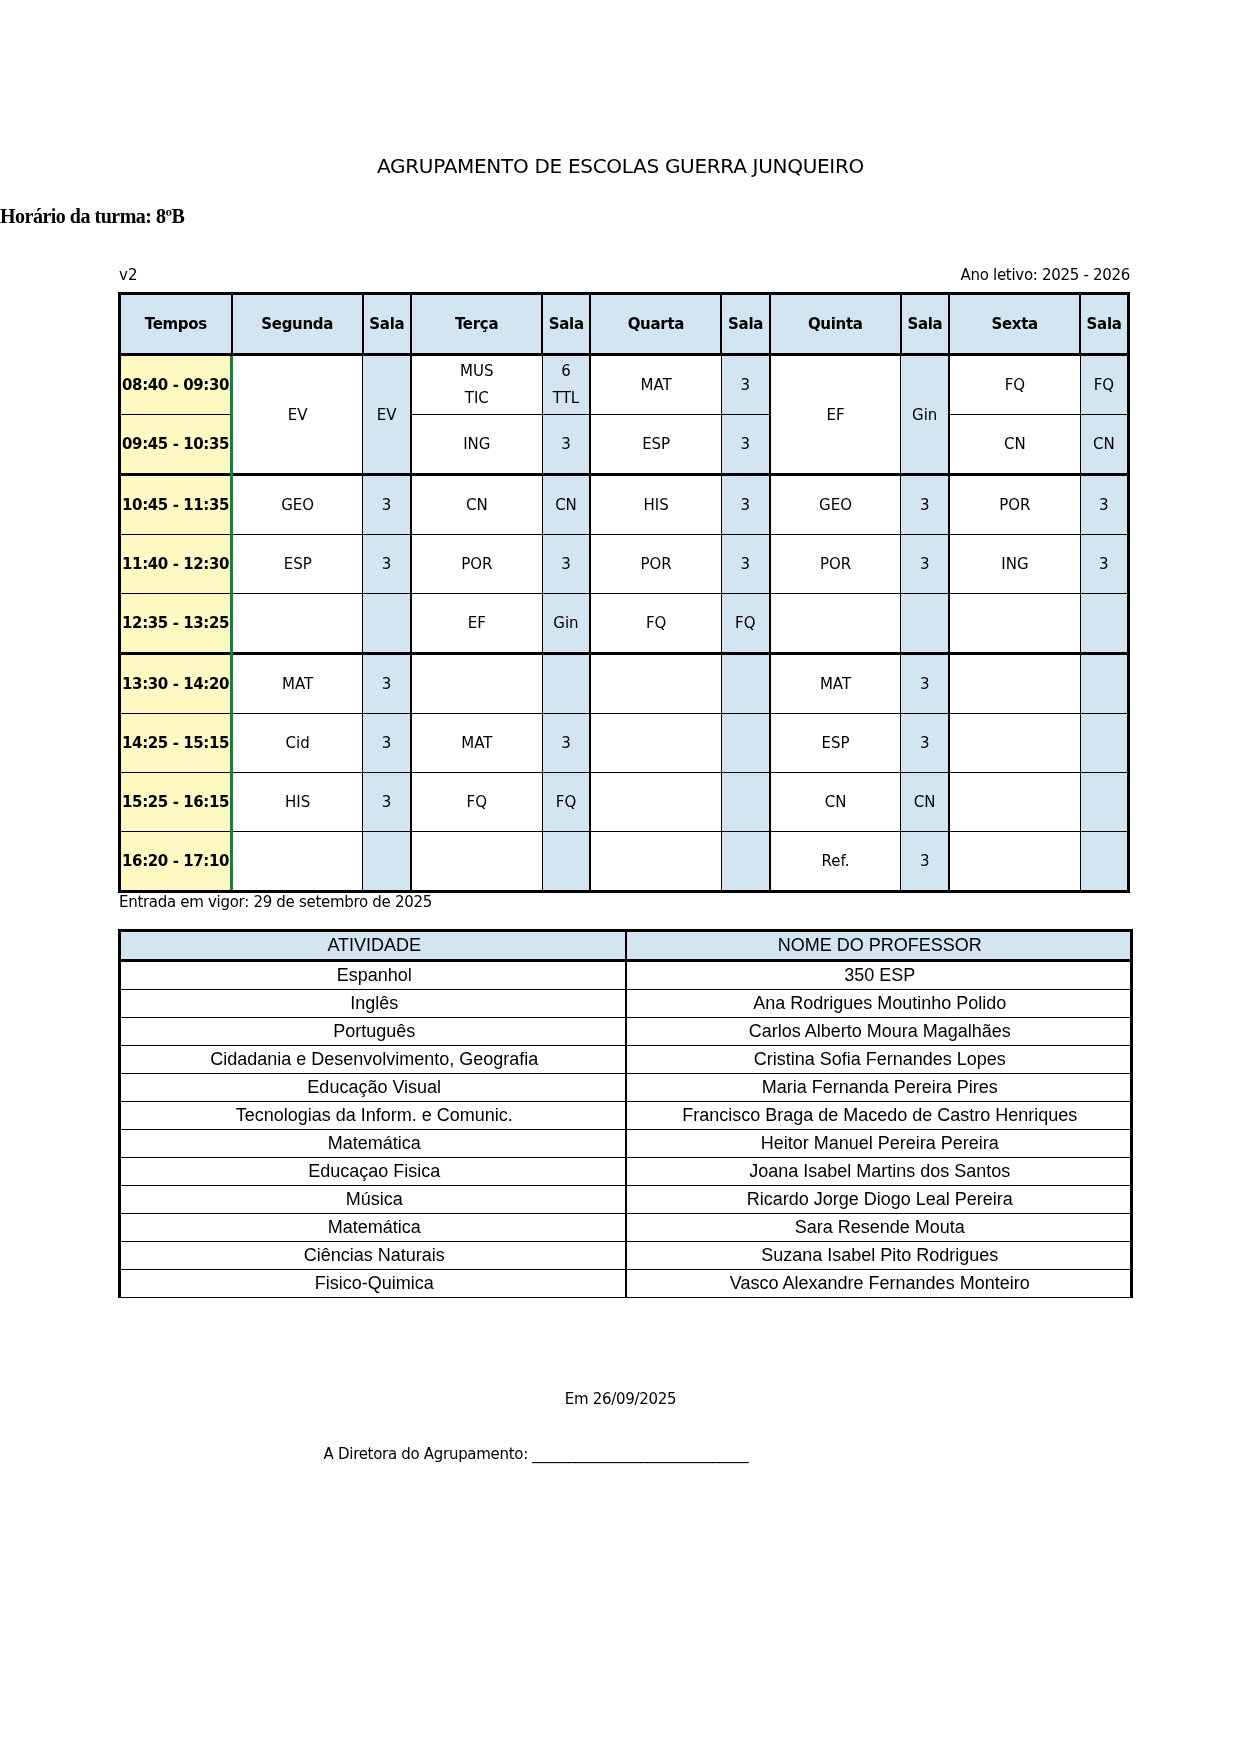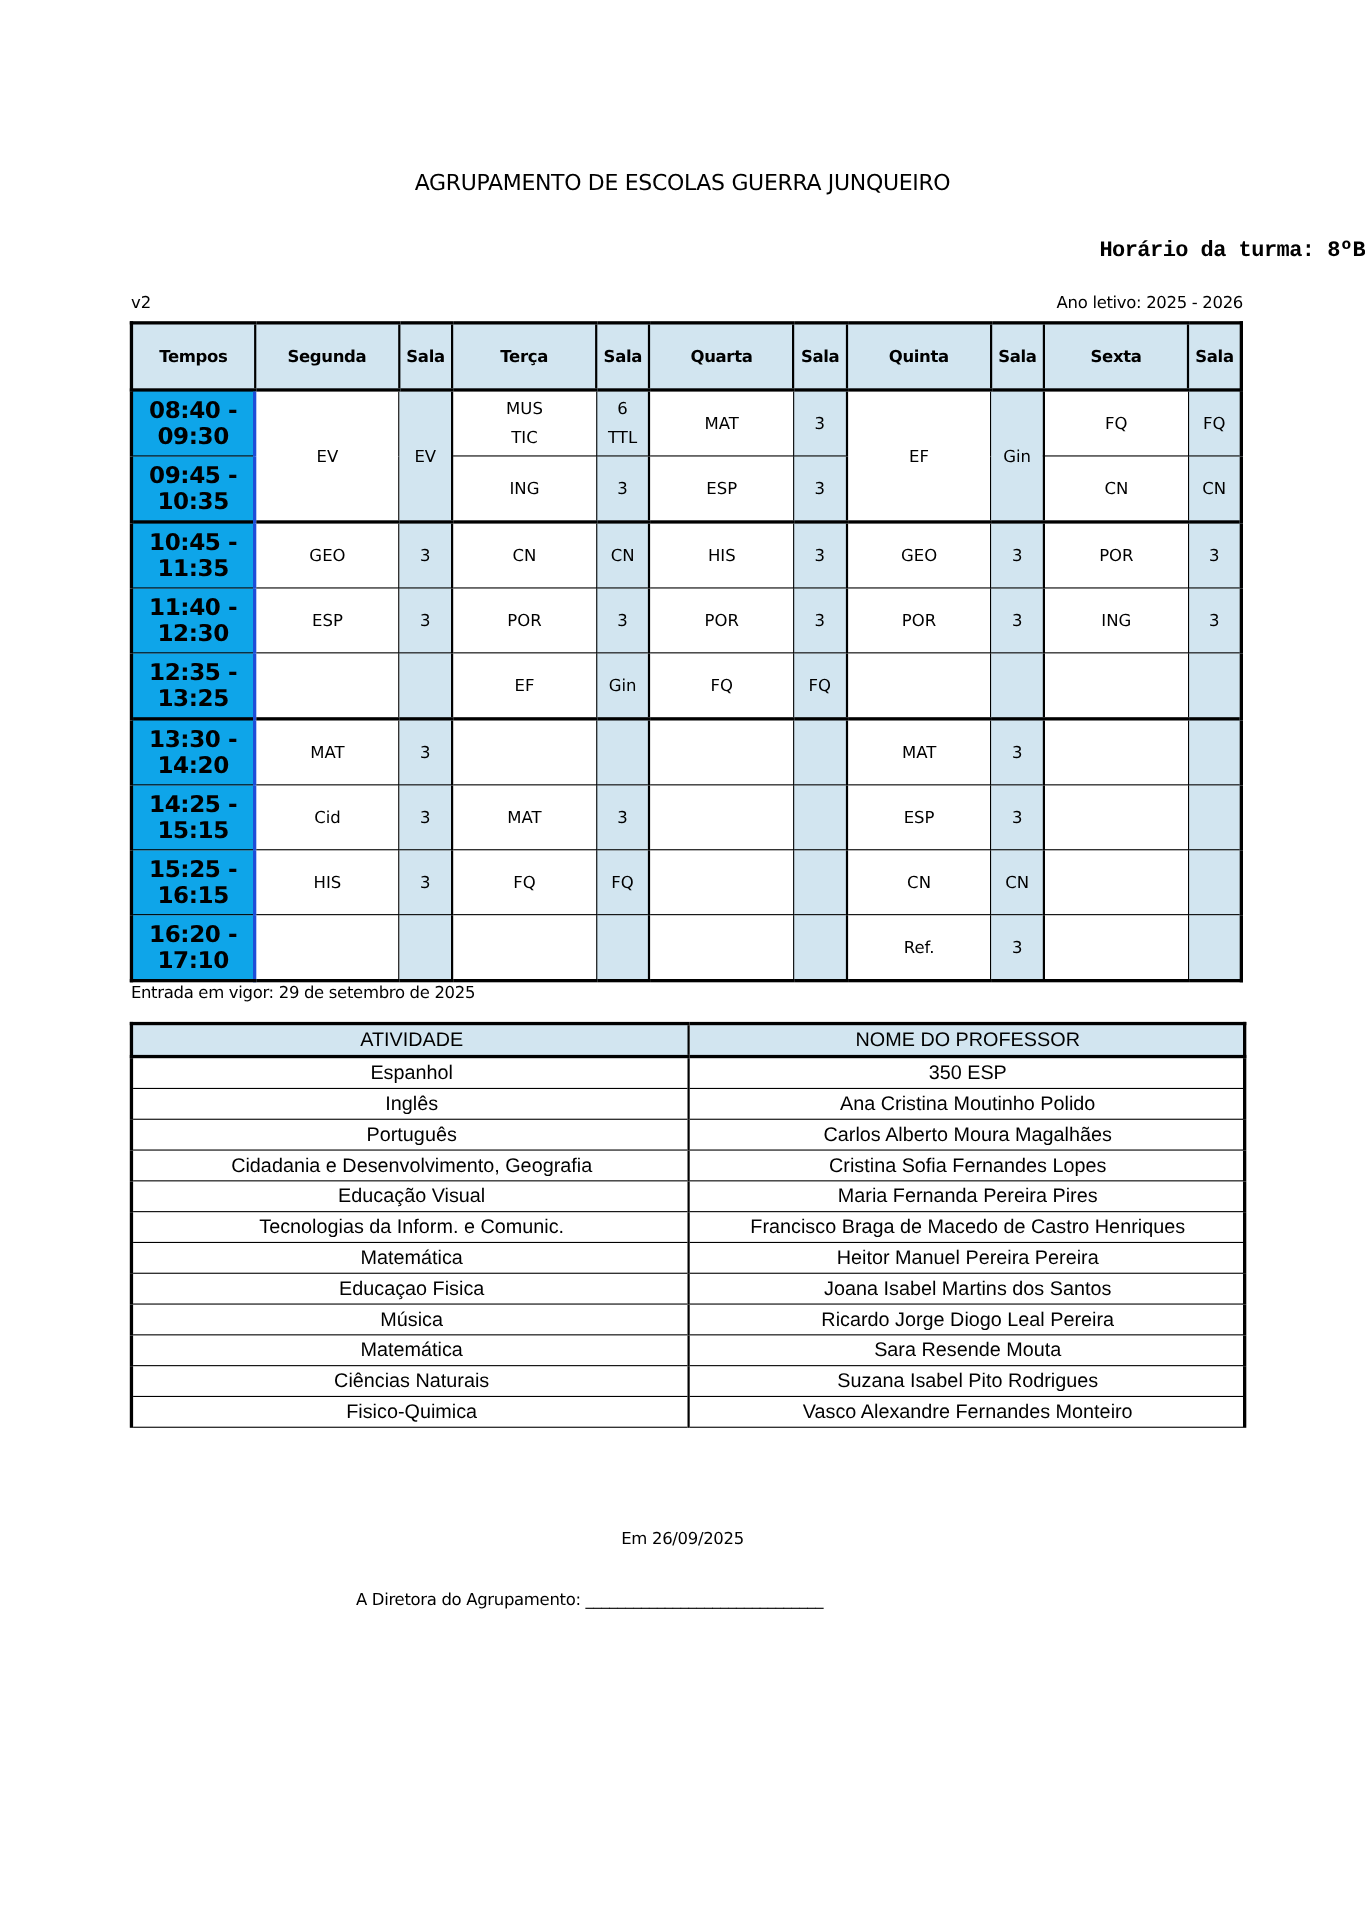--- a/index.html
+++ b/index.html
@@ -1,26 +1,26 @@
 <!DOCTYPE html>
 <html><head>
 <meta charset="utf-8">
 <style>
   html, body { margin: 0; padding: 0; background: #ffffff; }
   body { width: 1241px; height: 1755px; position: relative; font-family: "Liberation Sans", sans-serif; color: #000; }
   .school-name { position: absolute; top: 154px; left: 0; width: 1241px; text-align: center; font-family: "DejaVu Sans", sans-serif; font-size: 20px; letter-spacing: -0.3px; }
-  .page-title { position: absolute; top: 205px; left: 0; width: 1241px; text-align: right; font-family: Liberation Mono, monospace; font-size: 20px; font-weight: bold; letter-spacing: -0.5px; margin-top: 12px; }
+  .page-title { position: absolute; top: 205px; left: 0; width: 1241px; text-align: left; font-family: Liberation Serif, serif; font-size: 20px; font-weight: bold; letter-spacing: -0.5px; }
   .version { position: absolute; top: 266px; left: 119px; font-family: "DejaVu Sans", sans-serif; font-size: 15px; }
   .school-year { position: absolute; top: 266px; right: 111px; font-family: "DejaVu Sans", sans-serif; font-size: 15px; letter-spacing: -0.3px; }
 
   table.schedule { position: absolute; top: 292px; left: 118px; width: 1012px; border-collapse: collapse; table-layout: fixed; font-family: "DejaVu Sans", sans-serif; font-size: 15px; }
   table.schedule th, table.schedule td { border: 1px solid #000; text-align: center; vertical-align: middle; padding: 0; }
   table.schedule th { background: #d2e5f0; font-weight: bold; height: 58px; border: 2px solid #000; font-size: 15px; letter-spacing: -0.3px; }
   table.schedule td { height: 58px; }
-  table.schedule td.time { background: #0ea5e9; font-weight: bold; border-left: 3px solid #000; border-right: 3px solid #1d4ed8; font-size: 21px; letter-spacing: -0.4px; }
+  table.schedule td.time { background: #fef9c3; font-weight: bold; border-left: 3px solid #000; border-right: 3px solid #15803d; font-size: 15px; letter-spacing: -0.4px; }
   table.schedule td.sala { background: #d2e5f0; border-left: 1px solid #444; border-right: 2px solid #000; }
   table.schedule td.subj { border-left: 2px solid #000; }
   table.schedule td.last { border-right: 3px solid #000; }
   table.schedule tr.thick-top td { border-top: 3px solid #000; }
   table.schedule tr.last-row td { border-bottom: 3px solid #000; }
   table.schedule thead tr th:first-child { border-left: 3px solid #000; }
   table.schedule thead tr th:last-child { border-right: 3px solid #000; }
   table.schedule thead tr th { border-top: 3px solid #000; border-bottom: 3px solid #000; }
   .stack div { line-height: 27px; }
 
@@ -218,21 +218,21 @@
       <th>NOME DO PROFESSOR</th>
     </tr>
   </thead>
   <tbody>
     <tr>
         <td>Espanhol</td>
         <td>350 ESP</td>
       </tr>
     <tr>
         <td>Inglês</td>
-        <td>Ana Cristina Moutinho Polido</td>
+        <td>Ana Rodrigues Moutinho Polido</td>
       </tr>
     <tr>
         <td>Português</td>
         <td>Carlos Alberto Moura Magalhães</td>
       </tr>
     <tr>
         <td>Cidadania e Desenvolvimento, Geografia</td>
         <td>Cristina Sofia Fernandes Lopes</td>
       </tr>
     <tr>

